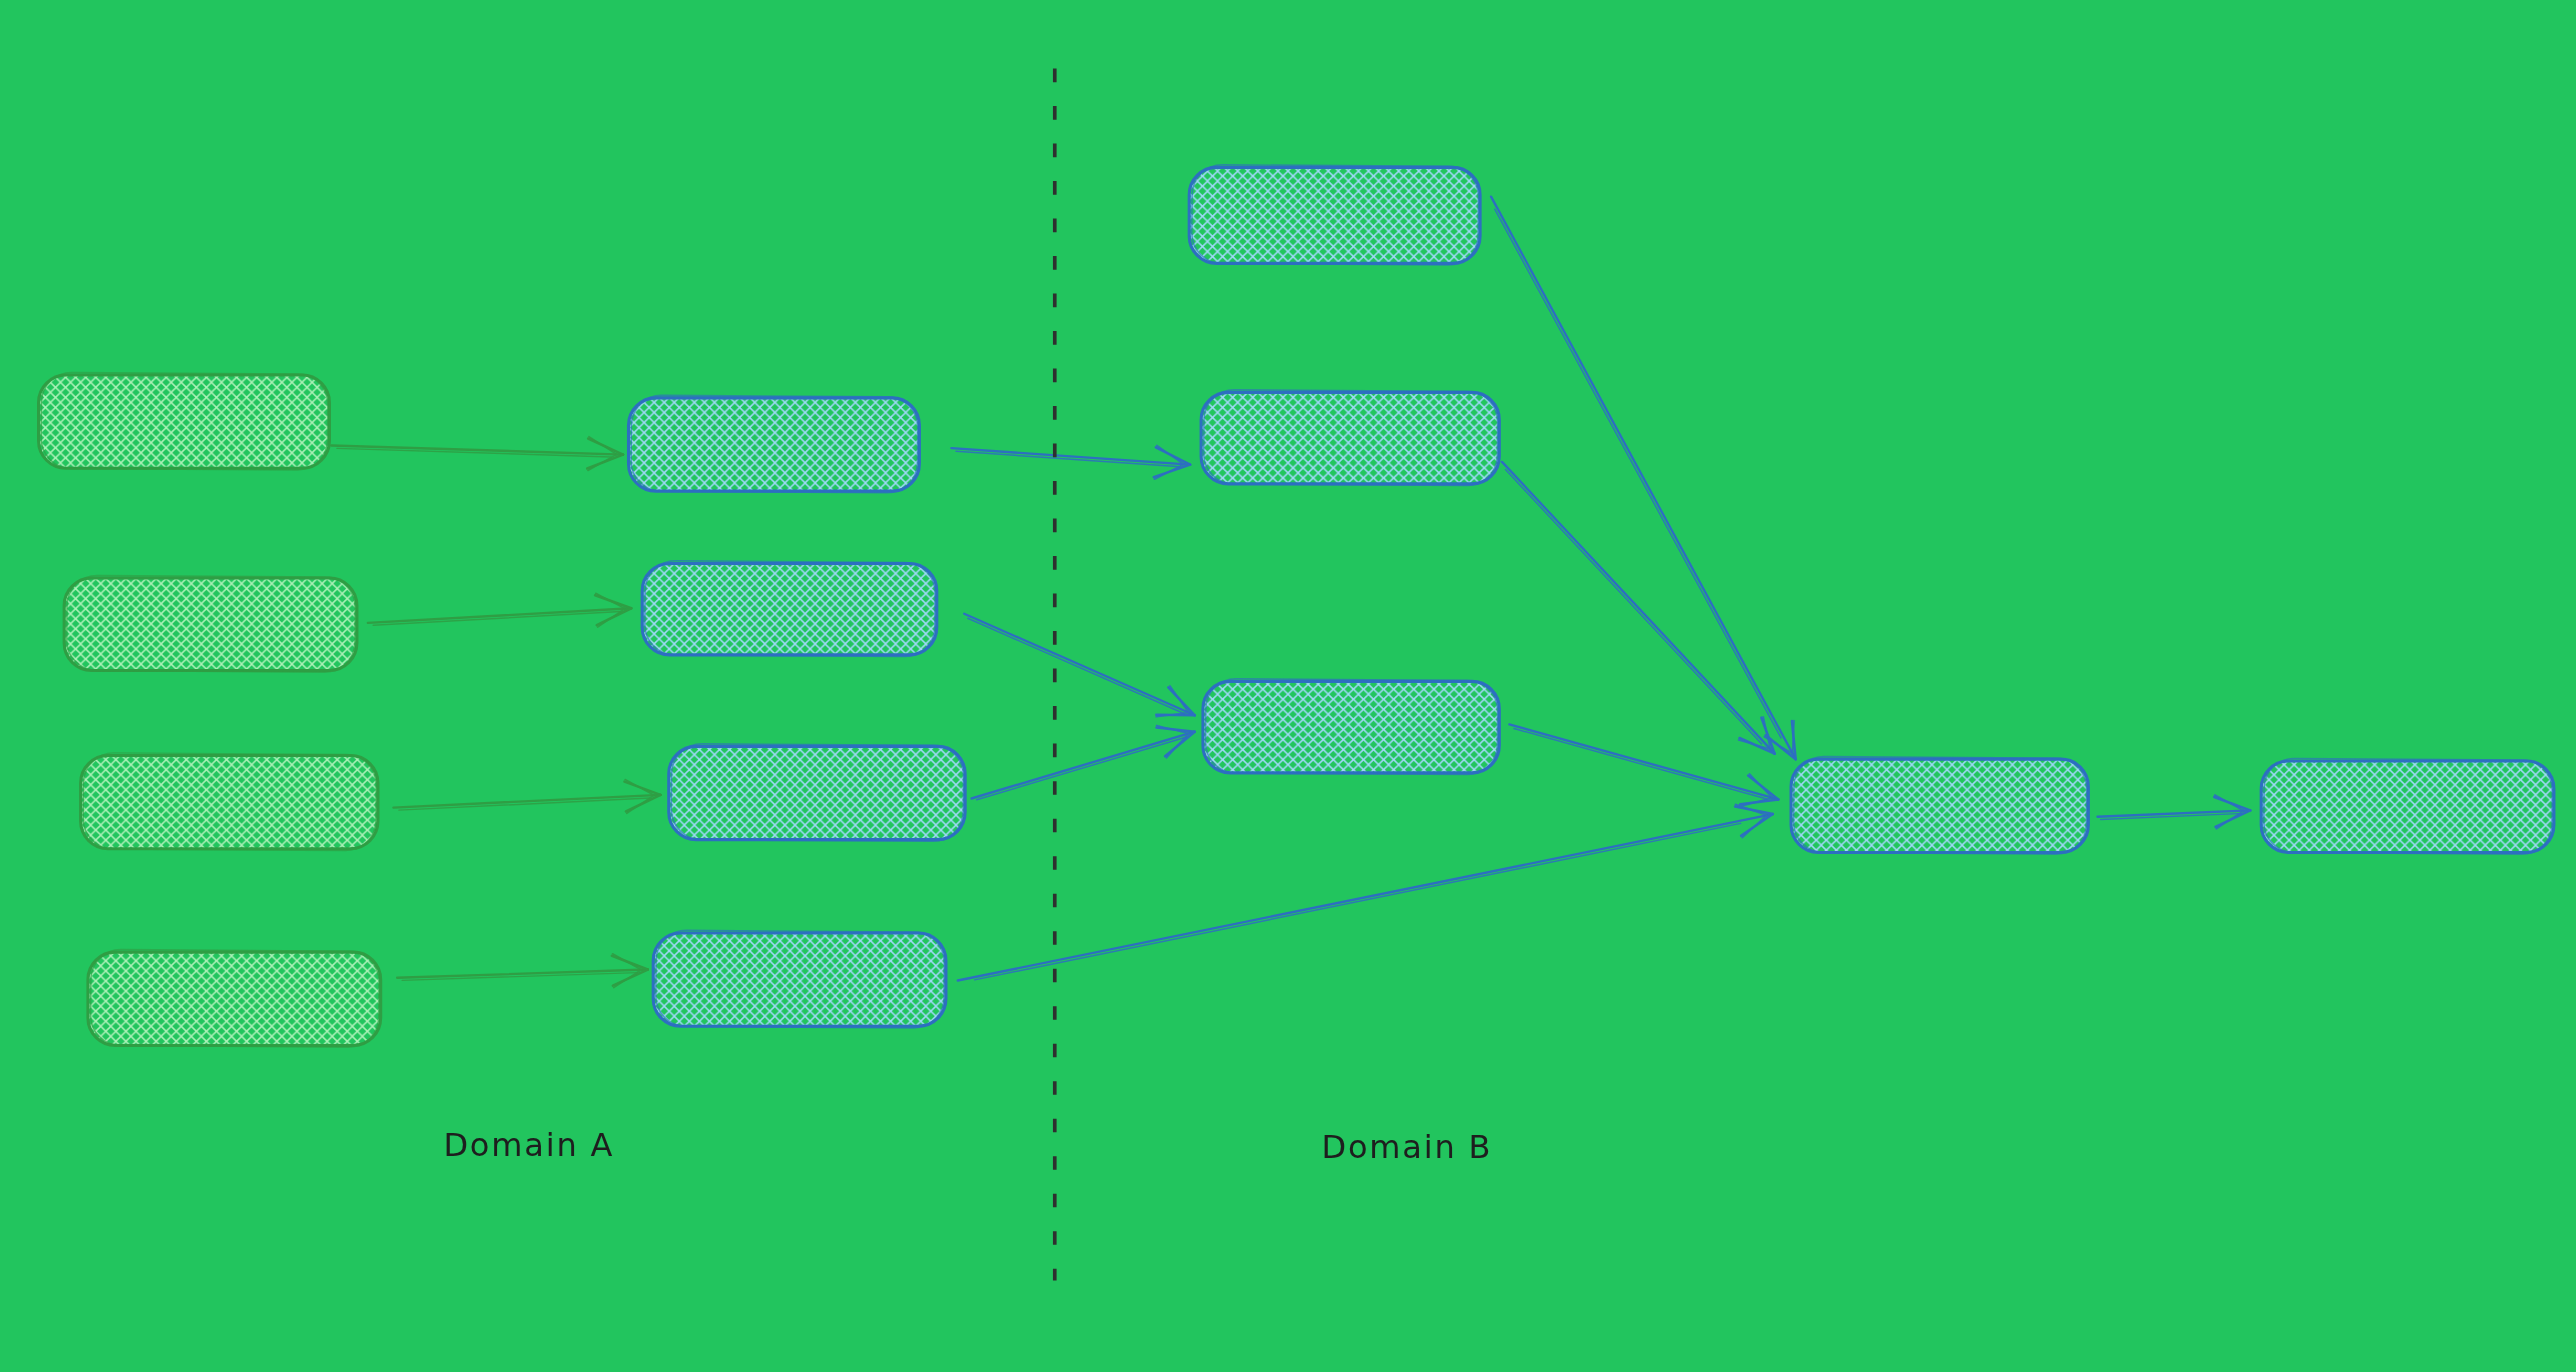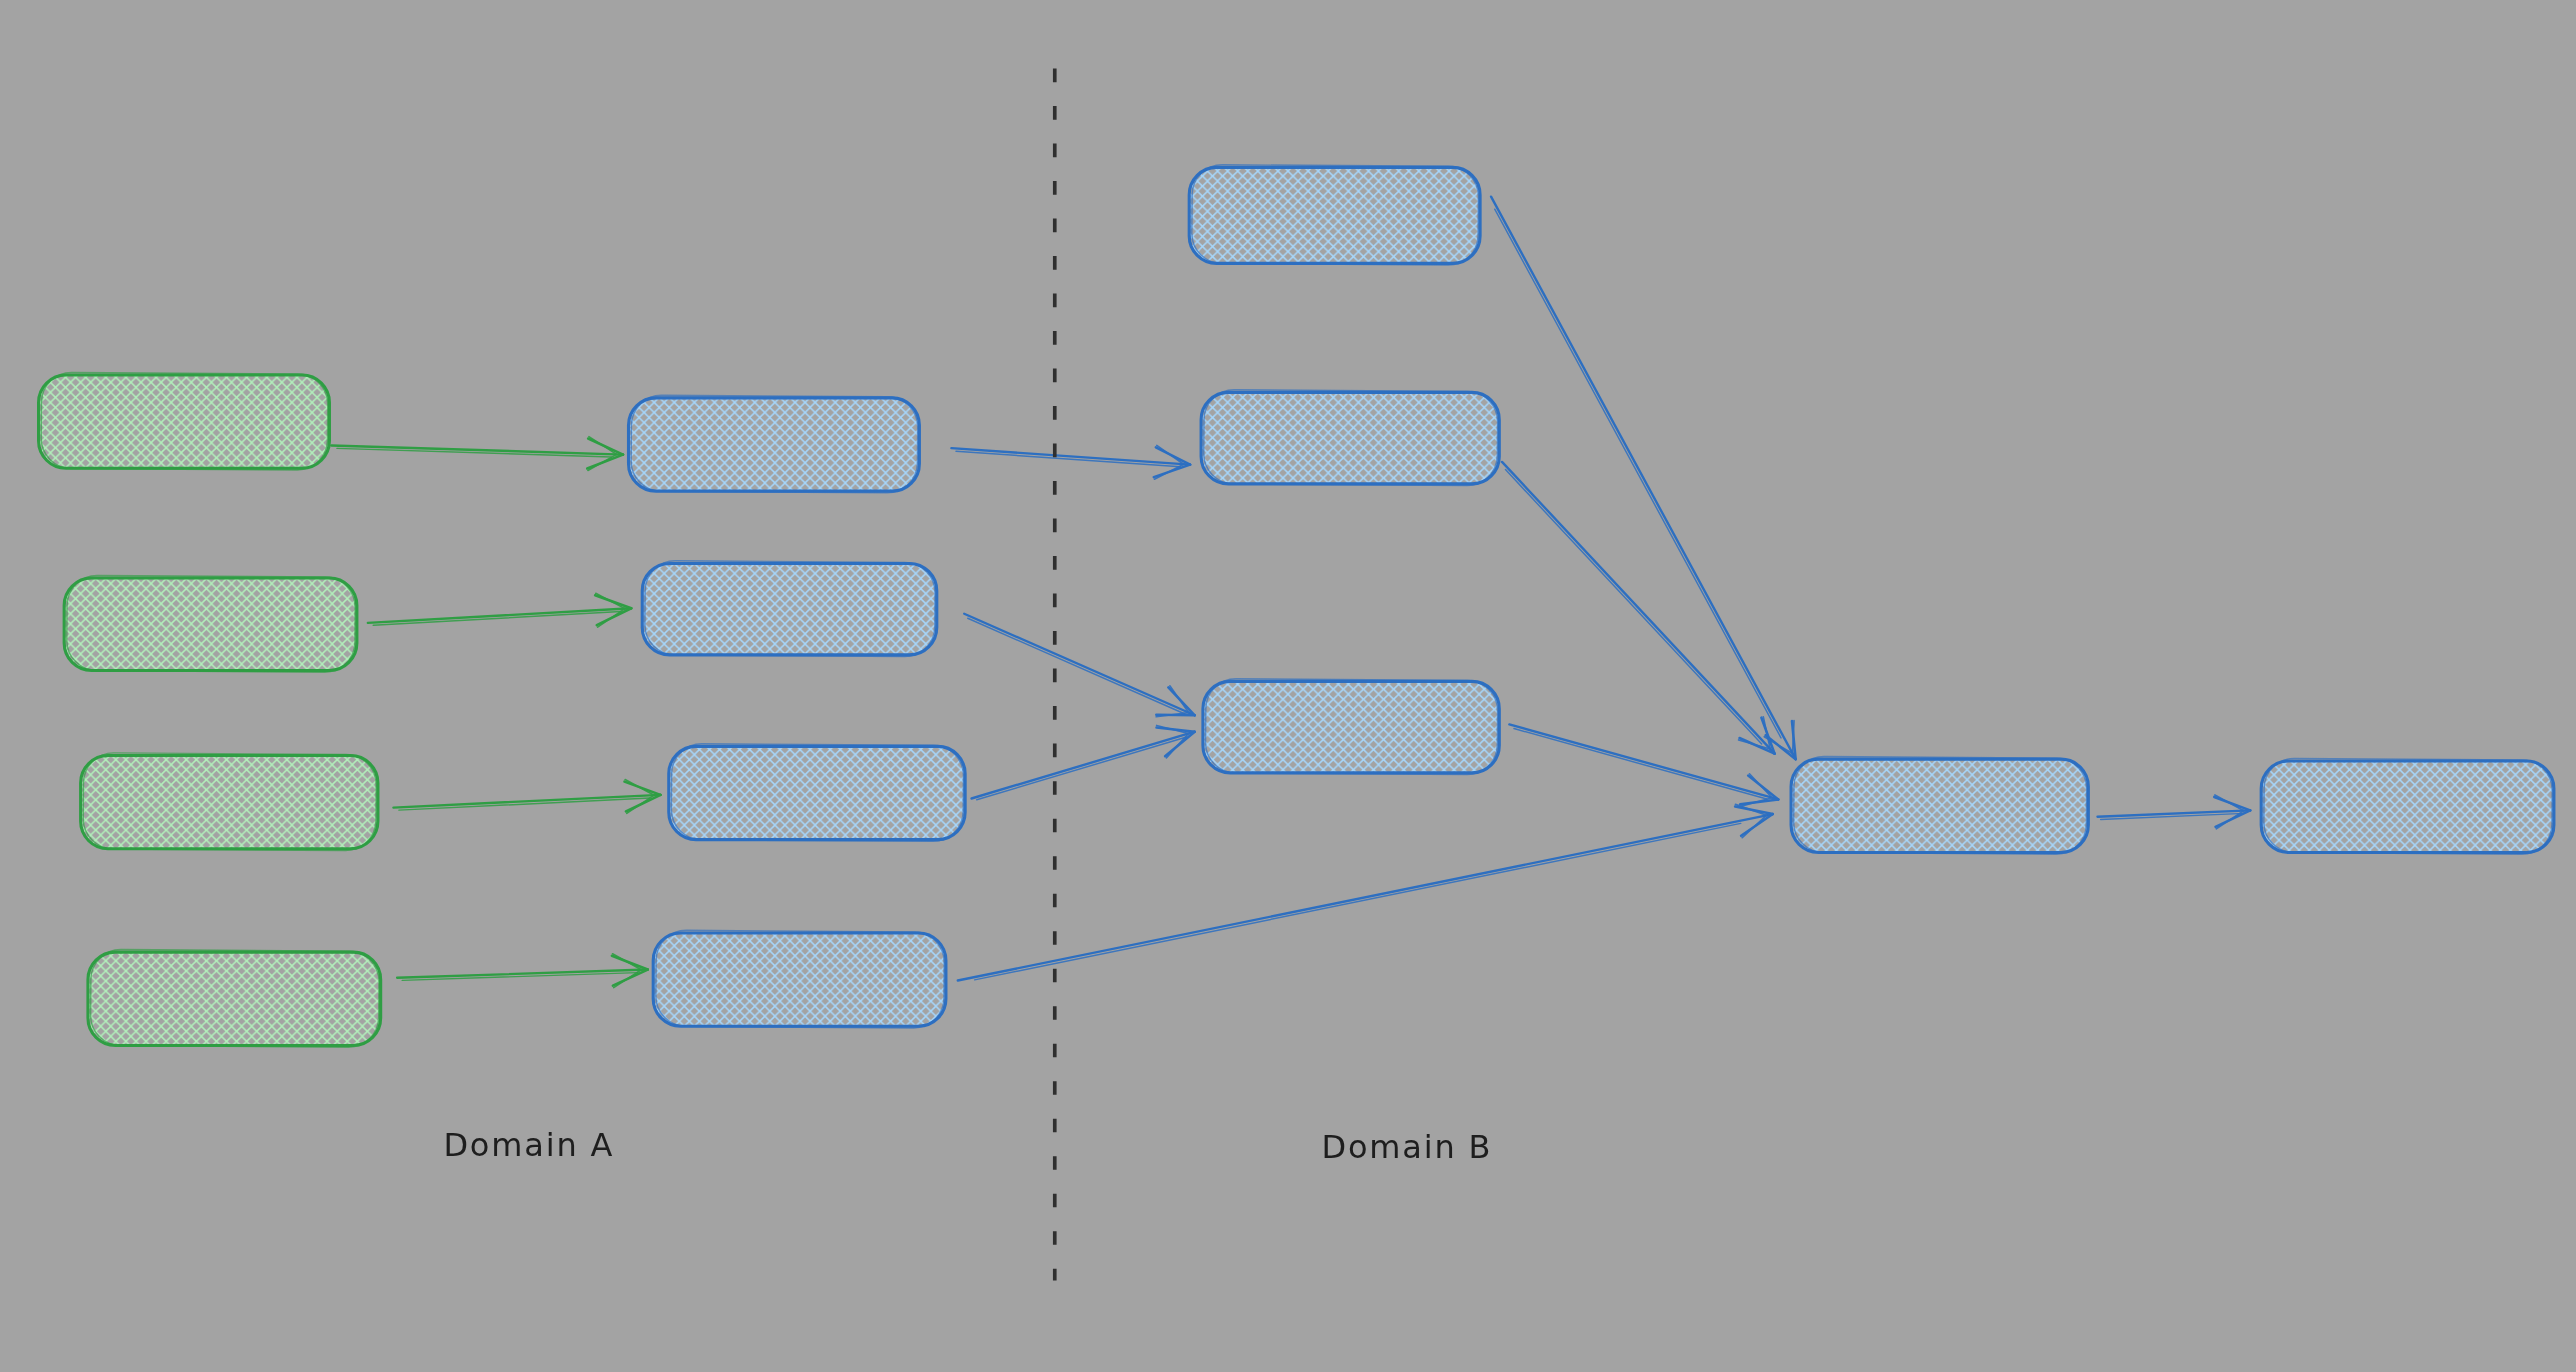--- a/index.html
+++ b/index.html
@@ -4,21 +4,21 @@
 <style>
   html, body {
     margin: 0;
     padding: 0;
     background: #ffffff;
   }
   .canvas {
     position: relative;
     width: 2576px;
     height: 1372px;
-    background: #a3a3a3;
+    background: #22c55e;
     overflow: hidden;
   }
   svg { display: block; }
   .domain-label {
     font-family: "DejaVu Sans", "Liberation Sans", sans-serif;
     font-size: 35px;
     font-weight: 500;
     letter-spacing: 2px;
   }
 </style>

